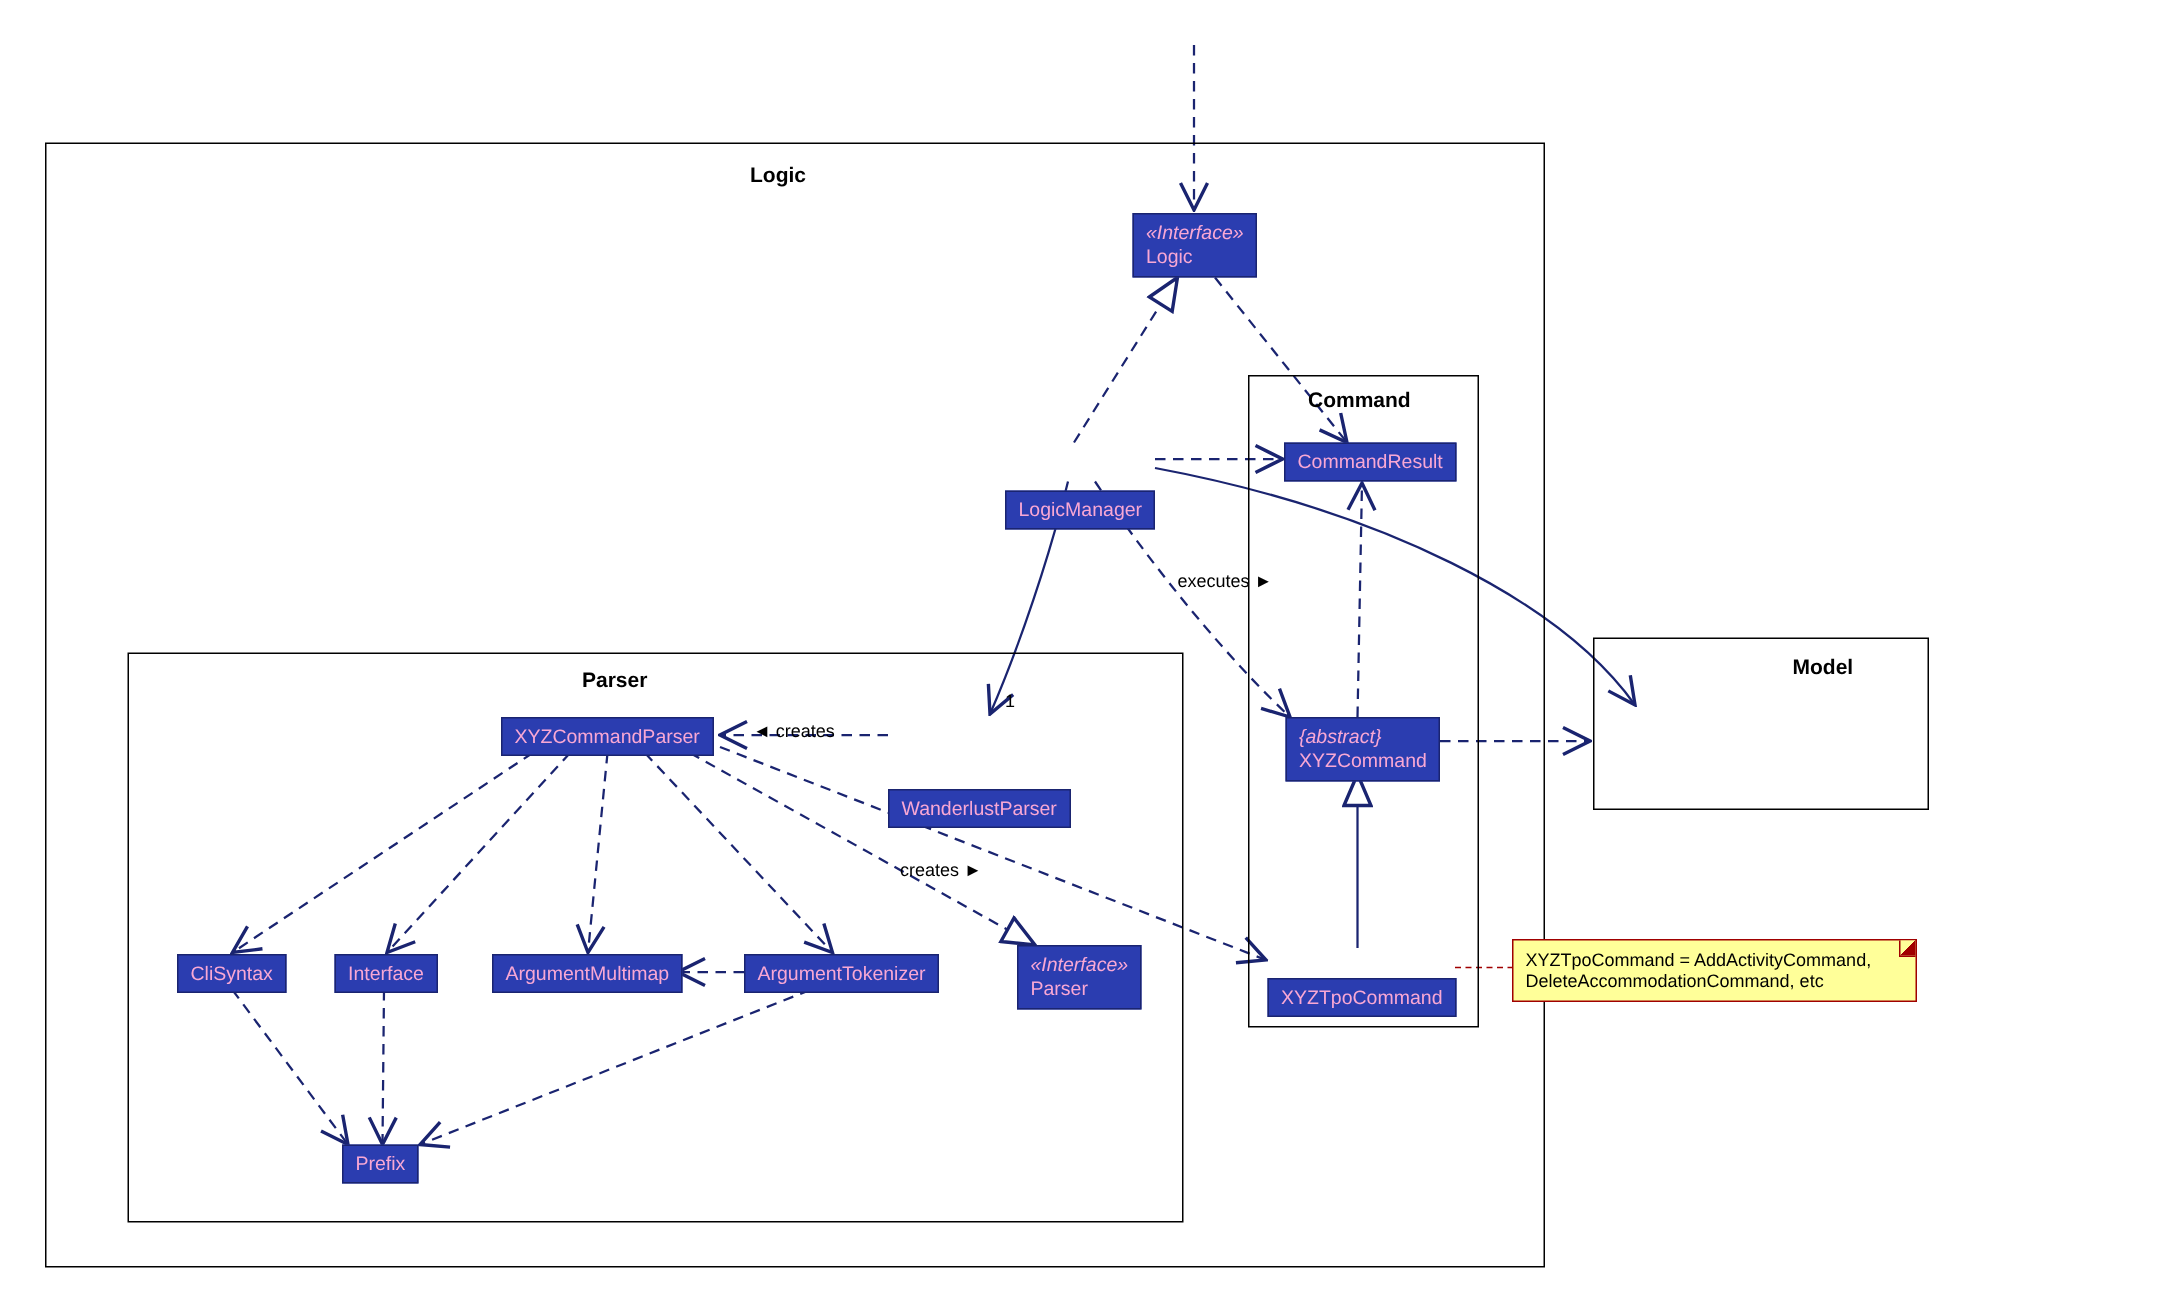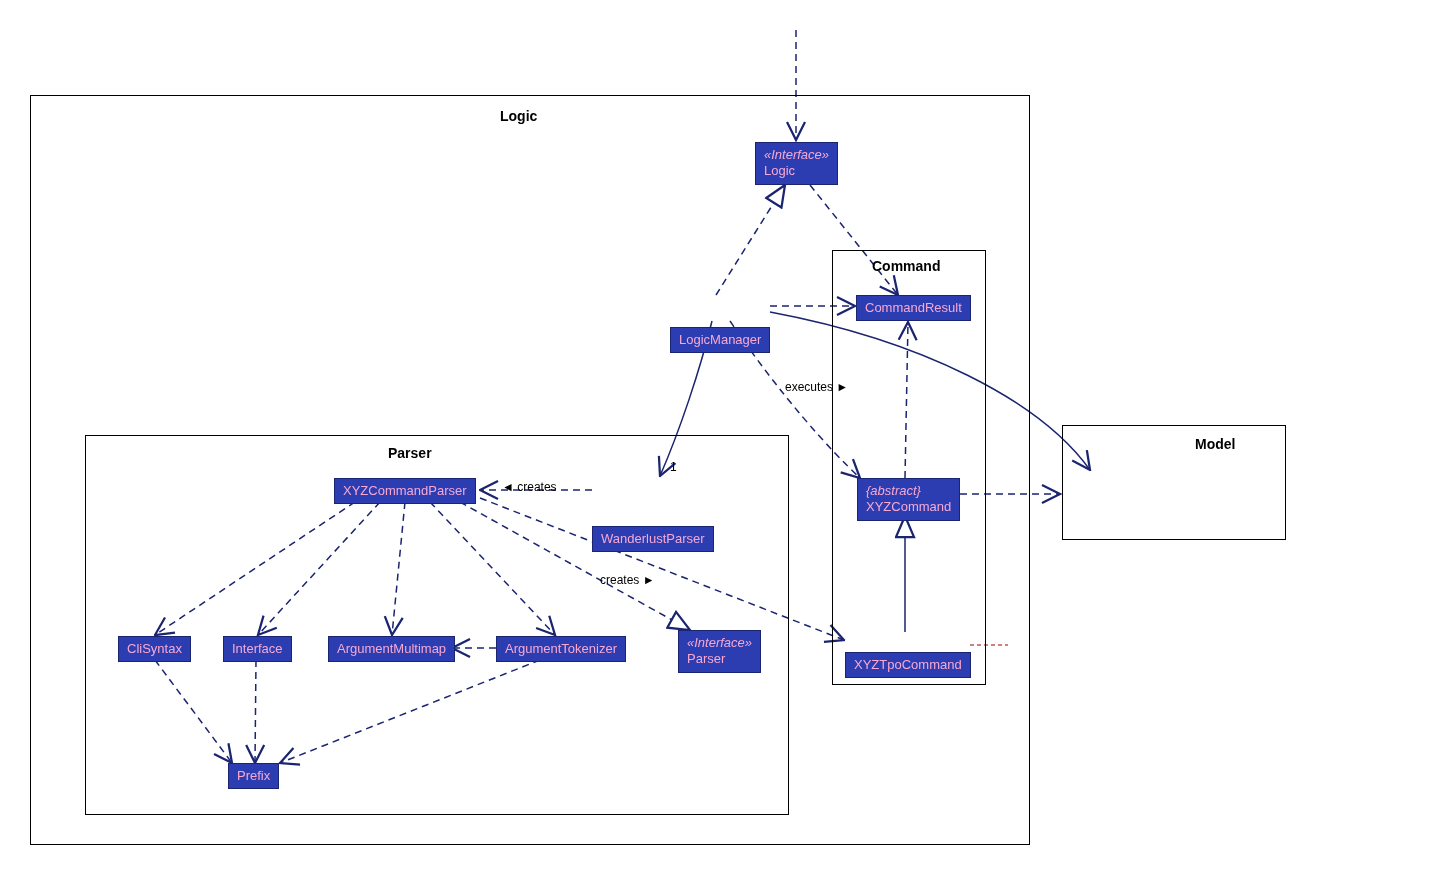--- a/index.html
+++ b/index.html
@@ -228,14 +228,17 @@
 
   <div class="node" style="left:228px; top:763px;">
     <span class="name">Prefix</span>
   </div>
 
   <div class="rel-label" style="left:502px; top:480px;">◄ creates</div>
   <div class="rel-label" style="left:600px; top:573px;">creates ►</div>
   <div class="rel-label" style="left:785px; top:380px;">executes ►</div>
   <div class="rel-label" style="left:670px; top:460px;">1</div>
 
+  <div class="note" style="left:1008px; top:626px; width:270px;">
+    <span>XYZTpoCommand = AddActivityCommand, DeleteAccommodationCommand, etc</span>
+  </div>
 
 </div>
 
 </body></html>

